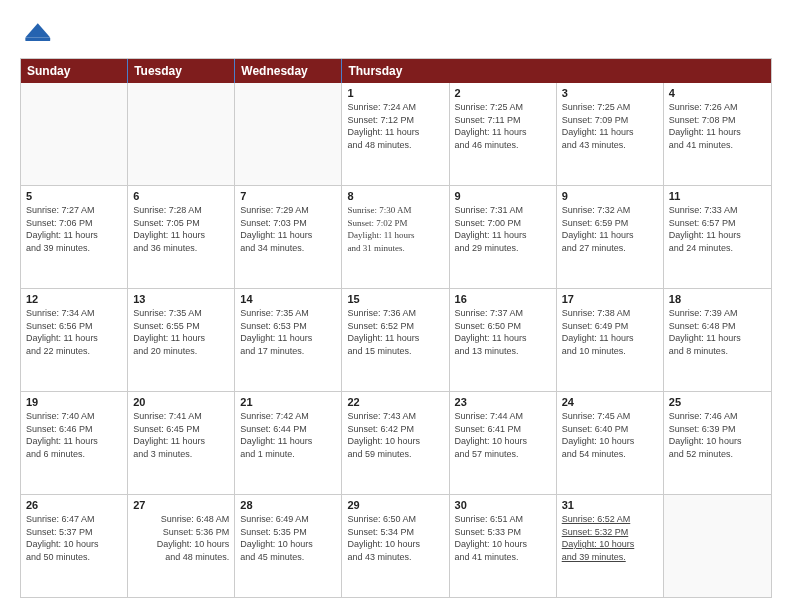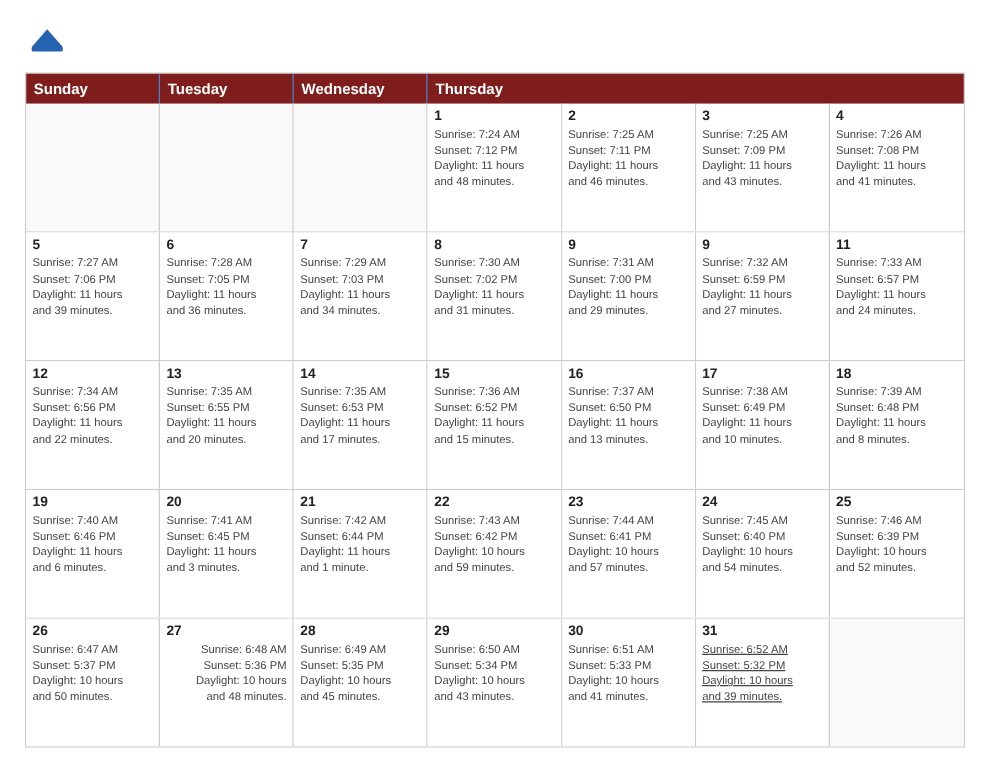--- a/index.html
+++ b/index.html
@@ -194,21 +194,21 @@
           </div>
           <div class="cal-cell">
             <div class="day-num">7</div>
             <div class="day-info" style="white-space: pre-line;">Sunrise: 7:29 AM
 Sunset: 7:03 PM
 Daylight: 11 hours
 and 34 minutes.</div>
           </div>
           <div class="cal-cell">
             <div class="day-num">8</div>
-            <div class="day-info" style="white-space: pre-line;">Sunrise: 7:30 AM
+            <div class="day-info" style="white-space: pre-line; font-family: Liberation Serif, serif;">Sunrise: 7:30 AM
 Sunset: 7:02 PM
 Daylight: 11 hours
 and 31 minutes.</div>
           </div>
           <div class="cal-cell">
             <div class="day-num">9</div>
             <div class="day-info" style="white-space: pre-line;">Sunrise: 7:31 AM
 Sunset: 7:00 PM
 Daylight: 11 hours
 and 29 minutes.</div>

